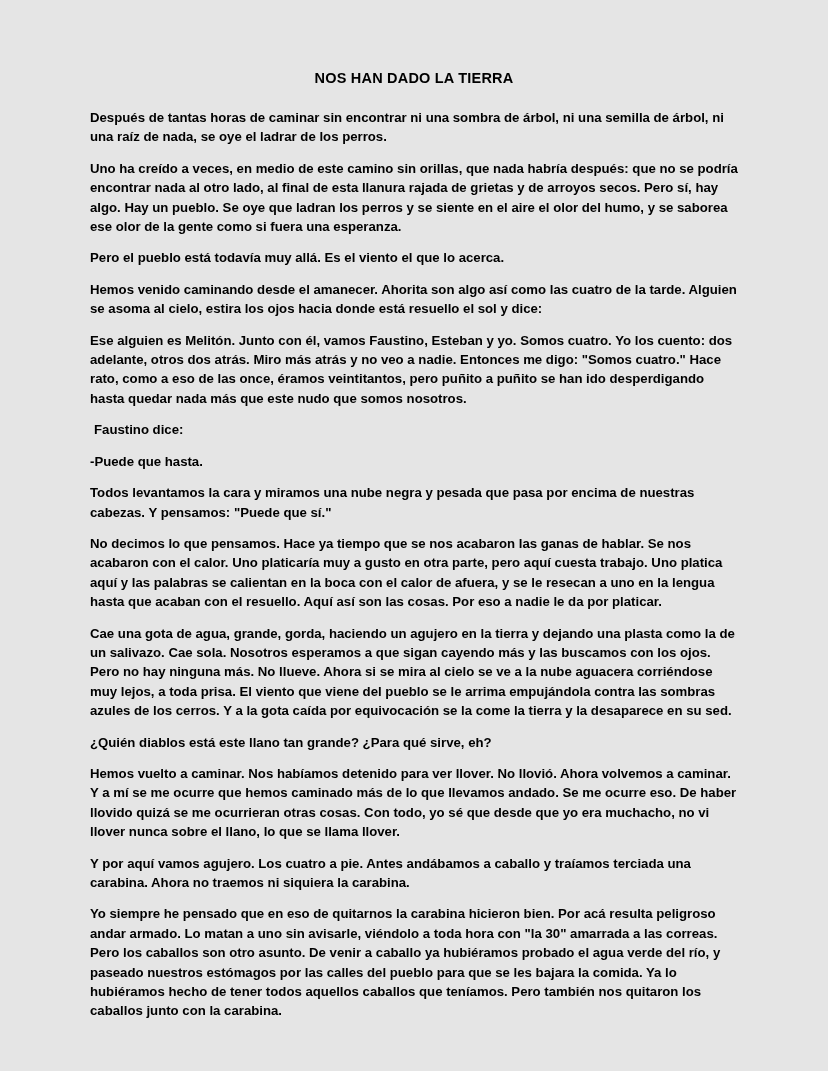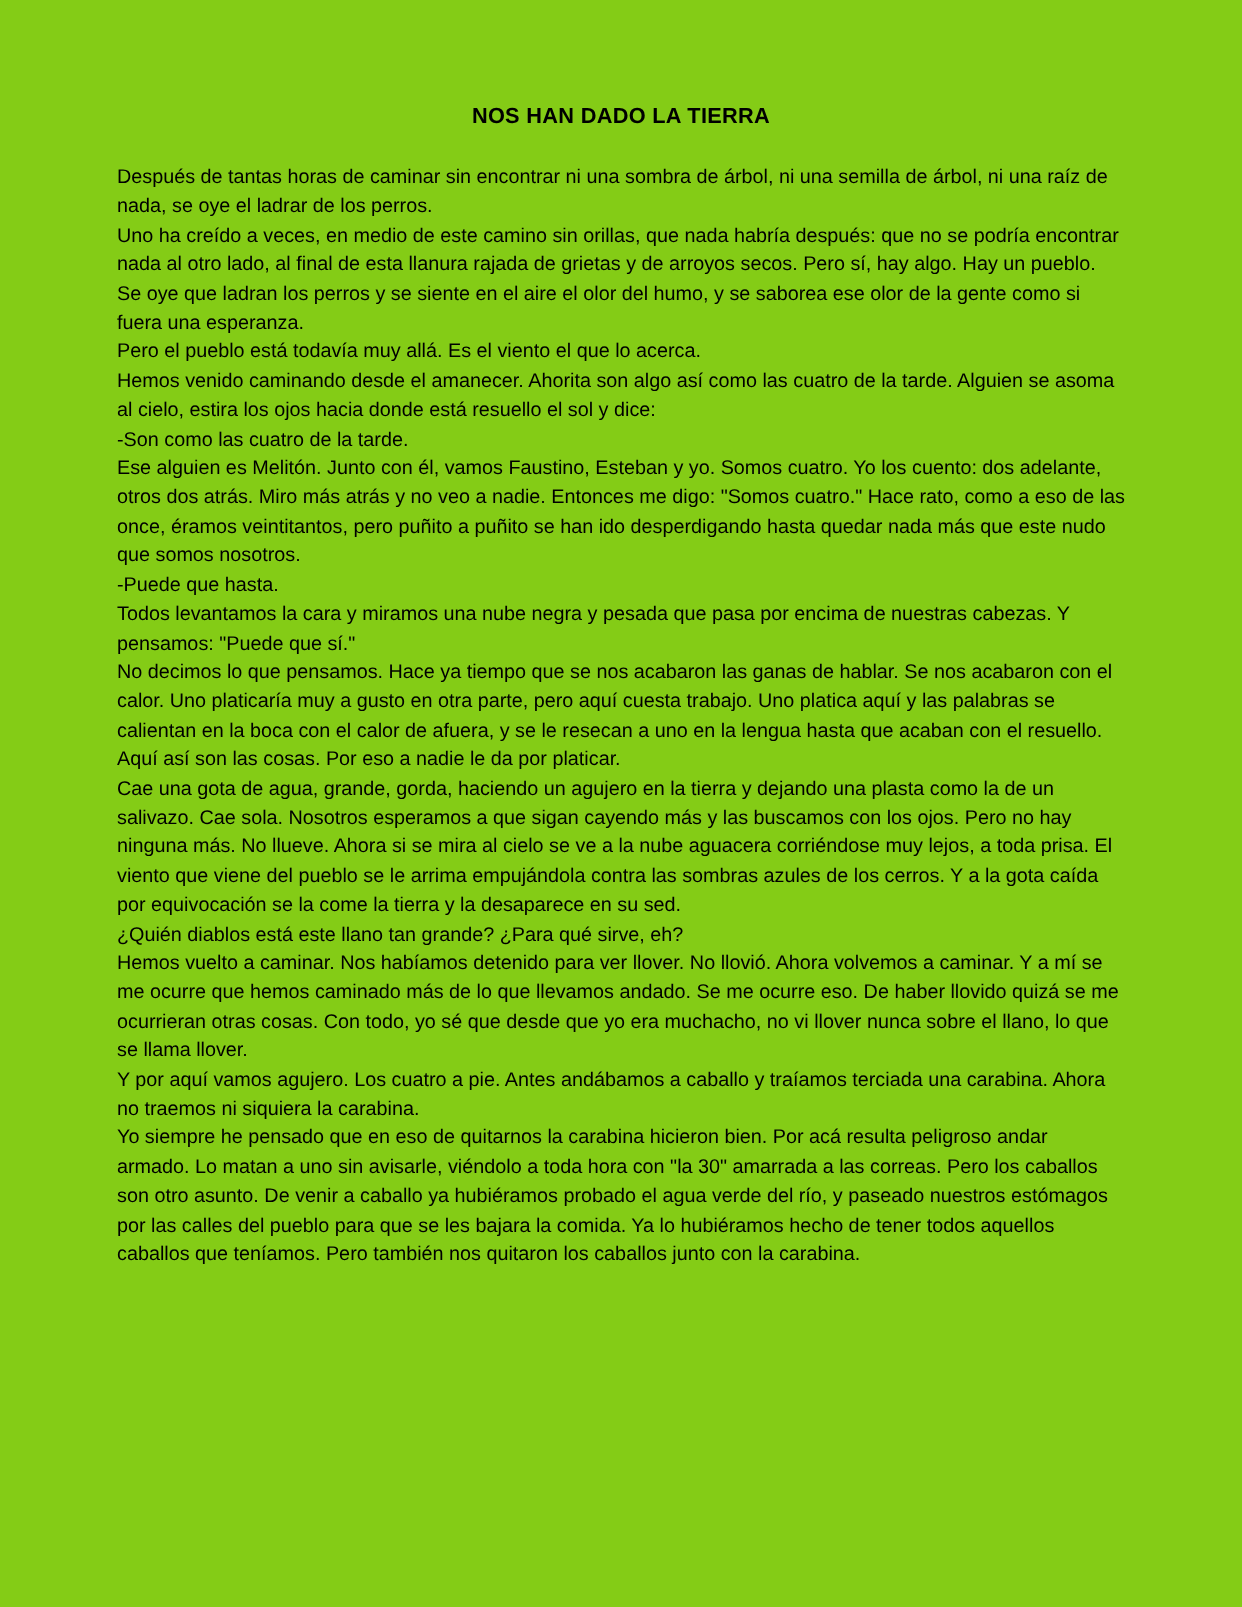--- a/index.html
+++ b/index.html
@@ -13,38 +13,39 @@
     font-family: "Liberation Sans", sans-serif;
     color: #000000;
     -webkit-font-smoothing: antialiased;
   }
   .page {
     position: relative;
     width: 828px;
     height: 1071px;
     box-sizing: border-box;
     padding: 66px 78px 40px 78px;
-    background: #84cc16;
+    background: #e5e5e5;
   }
   .doc-title {
     text-align: center;
     font-size: 14.5px;
     font-weight: bold;
     letter-spacing: 0.2px;
     margin: 0 0 22px 0;
     padding-top: 4px;
   }
   .body-text {
     font-size: 13.2px;
     line-height: 1.47;
     text-align: left;
   }
   .para {
-    margin: 0;
+    margin: 12px;
     padding: 0;
+    font-weight: bold;
   }
   .para + .para {
     margin-top: 0;
   }
   .para-gap {
     margin-top: 15px;
   }
   .indent-sm {
     padding-left: 4px;
   }
@@ -54,22 +55,22 @@
 
 <div class="page">
 
   <h1 class="doc-title">NOS HAN DADO LA TIERRA</h1>
 
   <div class="body-text">
     <p class="para">Después de tantas horas de caminar sin encontrar ni una sombra de árbol, ni una semilla de árbol, ni una raíz de nada, se oye el ladrar de los perros.</p>
     <p class="para">Uno ha creído a veces, en medio de este camino sin orillas, que nada habría después: que no se podría encontrar nada al otro lado, al final de esta llanura rajada de grietas y de arroyos secos. Pero sí, hay algo. Hay un pueblo. Se oye que ladran los perros y se siente en el aire el olor del humo, y se saborea ese olor de la gente como si fuera una esperanza.</p>
     <p class="para para-gap">Pero el pueblo está todavía muy allá. Es el viento el que lo acerca.</p>
     <p class="para">Hemos venido caminando desde el amanecer. Ahorita son algo así como las cuatro de la tarde. Alguien se asoma al cielo, estira los ojos hacia donde está resuello el sol y dice:</p>
-    <p class="para">-Son como las cuatro de la tarde.</p>
     <p class="para">Ese alguien es Melitón. Junto con él, vamos Faustino, Esteban y yo. Somos cuatro. Yo los cuento: dos adelante, otros dos atrás. Miro más atrás y no veo a nadie. Entonces me digo: "Somos cuatro." Hace rato, como a eso de las once, éramos veintitantos, pero puñito a puñito se han ido desperdigando hasta quedar nada más que este nudo que somos nosotros.</p>
+    <p class="para indent-sm">Faustino dice:</p>
     <p class="para">-Puede que hasta.</p>
     <p class="para">Todos levantamos la cara y miramos una nube negra y pesada que pasa por encima de nuestras cabezas. Y pensamos: "Puede que sí."</p>
     <p class="para">No decimos lo que pensamos. Hace ya tiempo que se nos acabaron las ganas de hablar. Se nos acabaron con el calor. Uno platicaría muy a gusto en otra parte, pero aquí cuesta trabajo. Uno platica aquí y las palabras se calientan en la boca con el calor de afuera, y se le resecan a uno en la lengua hasta que acaban con el resuello. Aquí así son las cosas. Por eso a nadie le da por platicar.</p>
     <p class="para para-gap">Cae una gota de agua, grande, gorda, haciendo un agujero en la tierra y dejando una plasta como la de un salivazo. Cae sola. Nosotros esperamos a que sigan cayendo más y las buscamos con los ojos. Pero no hay ninguna más. No llueve. Ahora si se mira al cielo se ve a la nube aguacera corriéndose muy lejos, a toda prisa. El viento que viene del pueblo se le arrima empujándola contra las sombras azules de los cerros. Y a la gota caída por equivocación se la come la tierra y la desaparece en su sed.</p>
     <p class="para para-gap">¿Quién diablos está este llano tan grande? ¿Para qué sirve, eh?</p>
     <p class="para">Hemos vuelto a caminar. Nos habíamos detenido para ver llover. No llovió. Ahora volvemos a caminar. Y a mí se me ocurre que hemos caminado más de lo que llevamos andado. Se me ocurre eso. De haber llovido quizá se me ocurrieran otras cosas. Con todo, yo sé que desde que yo era muchacho, no vi llover nunca sobre el llano, lo que se llama llover.</p>
     <p class="para">Y por aquí vamos agujero. Los cuatro a pie. Antes andábamos a caballo y traíamos terciada una carabina. Ahora no traemos ni siquiera la carabina.</p>
     <p class="para">Yo siempre he pensado que en eso de quitarnos la carabina hicieron bien. Por acá resulta peligroso andar armado. Lo matan a uno sin avisarle, viéndolo a toda hora con "la 30" amarrada a las correas. Pero los caballos son otro asunto. De venir a caballo ya hubiéramos probado el agua verde del río, y paseado nuestros estómagos por las calles del pueblo para que se les bajara la comida. Ya lo hubiéramos hecho de tener todos aquellos caballos que teníamos. Pero también nos quitaron los caballos junto con la carabina.</p>
   </div>
 

